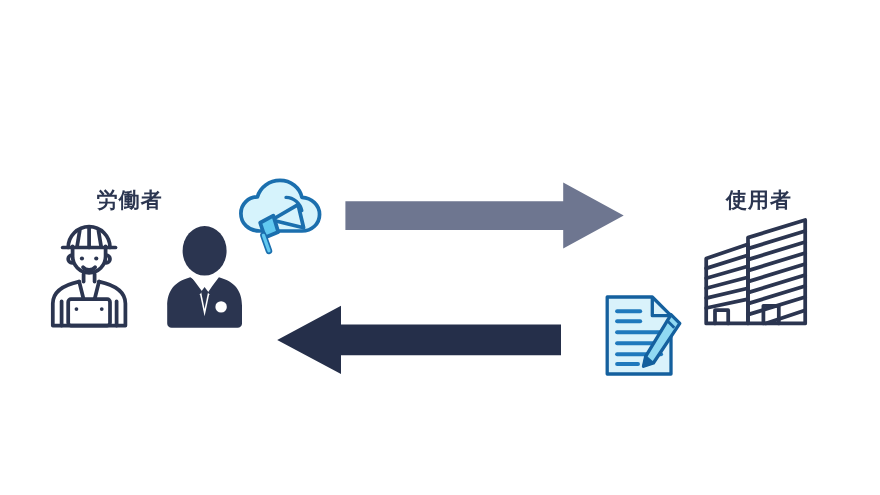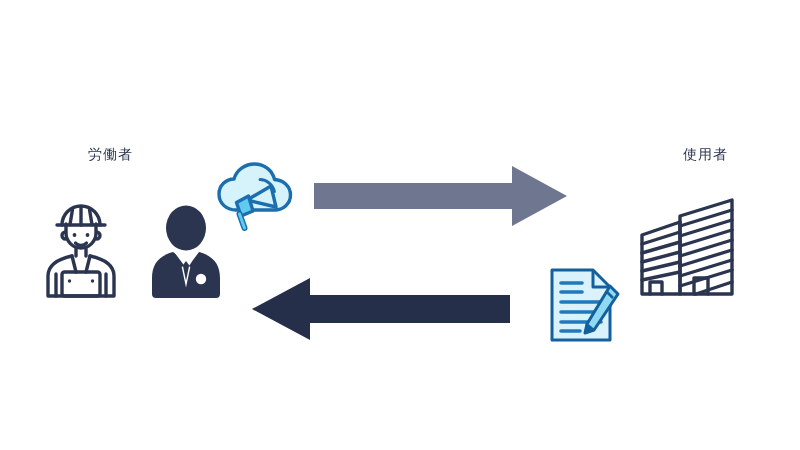--- a/index.html
+++ b/index.html
@@ -15,30 +15,31 @@
     position: relative;
     width: 800px;
     height: 450px;
     background: #ffffff;
     overflow: hidden;
   }
 
   
   .party-label {
     position: absolute;
-    font-size: 14px;
-    font-weight: 400;
+    font-size: 19px;
+    font-weight: 700;
     color: #2b3550;
     letter-spacing: 1px;
     white-space: nowrap;
     line-height: 1;
     user-select: none;
+    margin-top: 26px;
   }
   #label-worker  { left: 88px;  top: 147px; }
-  #label-employer { left: 683px; top: 147px; }
+  #label-employer { left: 660px; top: 147px; }
 
   
   .icon-box {
     position: absolute;
     display: block;
   }
   #icon-construction-worker { left: 36px;  top: 202px; width: 90px;  height: 96px; }
   #icon-businessman         { left: 146px; top: 202px; width: 80px;  height: 96px; }
   #icon-cloud-megaphone     { left: 214px; top: 158px; width: 82px;  height: 80px; }
   #icon-document-pen        { left: 546px; top: 266px; width: 78px;  height: 78px; }

